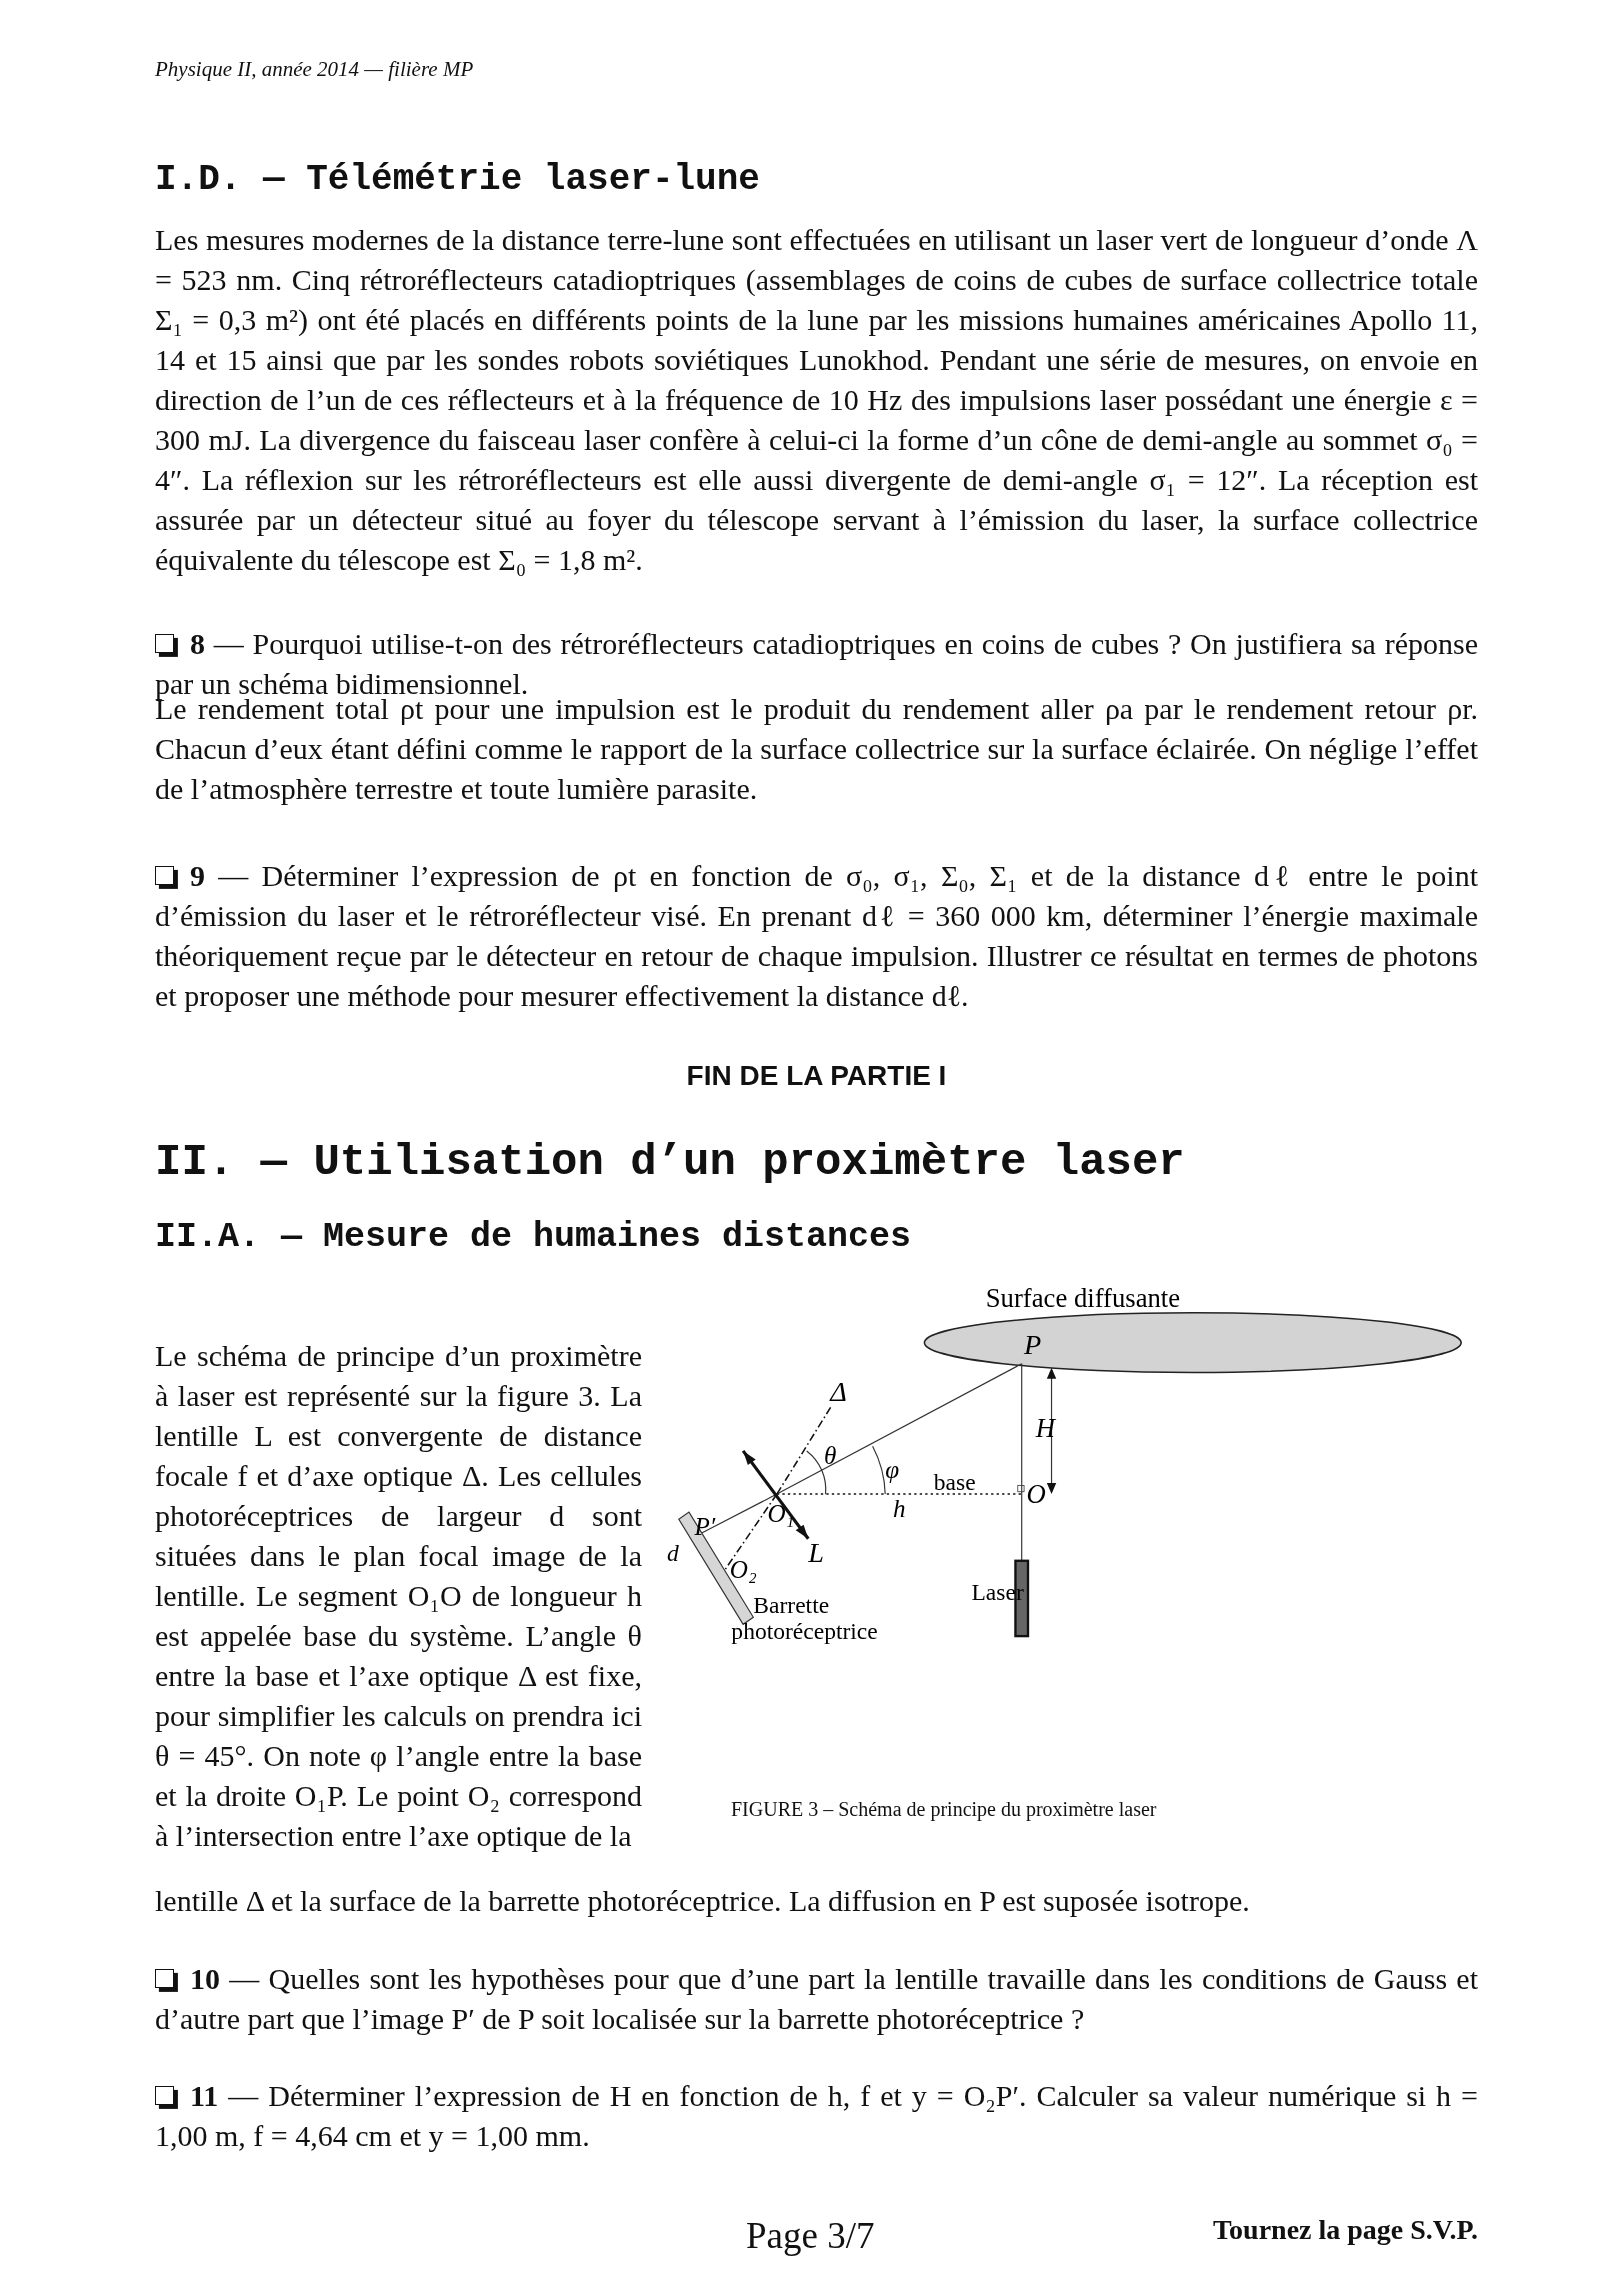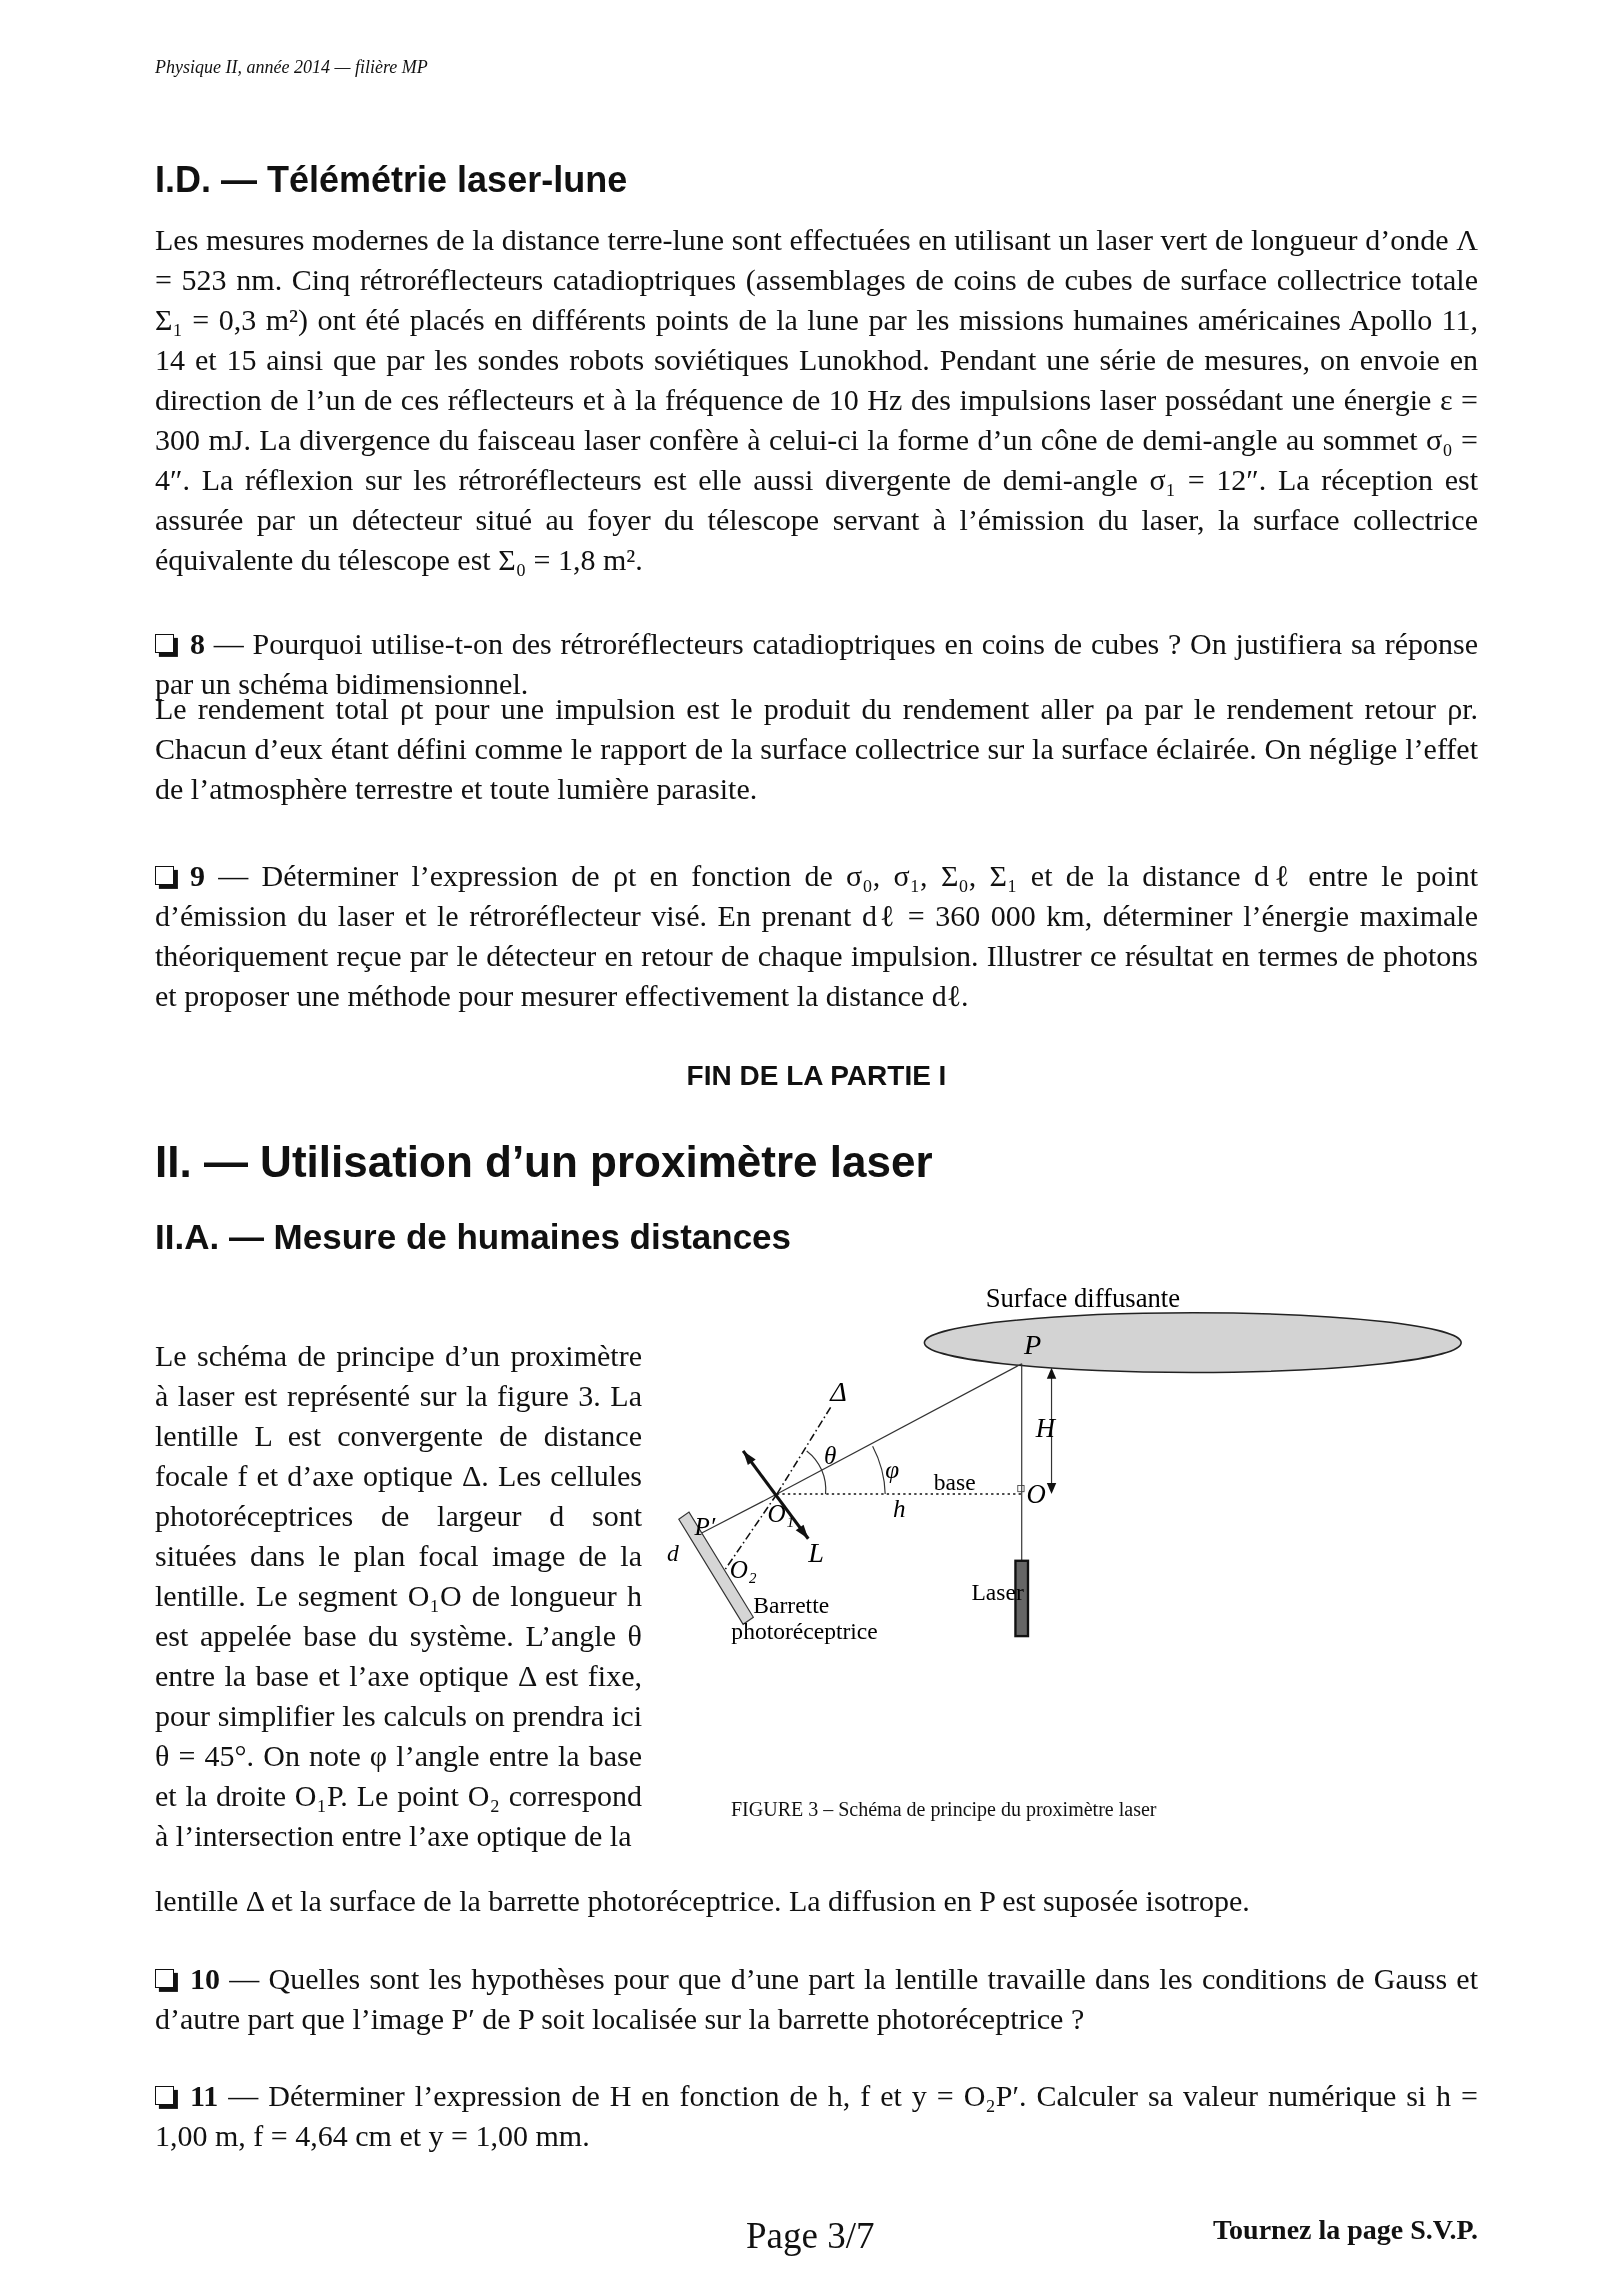--- a/index.html
+++ b/index.html
@@ -1,20 +1,20 @@
 <!DOCTYPE html>
 <html style="font-size:12.6px"><head>
 <meta charset="utf-8">
 <style>
   html, body { margin:0; padding:0; background:#fff; }
   body { width:1622px; height:2295px; position:relative; overflow:hidden;
          font-family:"DejaVu Serif","Liberation Serif",serif; color:#111; }
-  .running-head { position:absolute; left:155px; top:57px; font-style:italic; font-size:18px;
+  .running-head { position:absolute; left:155px; top:57px; font-style:italic; font-size:21px;
                   font-family:"Liberation Serif",serif; }
-  .h2 { position:absolute; left:155px; font-weight:bold; font-family:Liberation Sans, sans-serif; }
+  .h2 { position:absolute; left:155px; font-weight:bold; font-family:Liberation Mono, monospace; }
   .para { position:absolute; left:155px; width:1323px; font-family:"Liberation Serif",serif;
           font-size:30px; line-height:40px; text-align:justify; }
   .q { position:absolute; left:155px; width:1323px; font-family:"Liberation Serif",serif;
        font-size:30px; line-height:40px; text-align:justify; }
   .qbox { display:inline-block; width:17.3px; height:17.3px; border:1.6px solid #111; position:relative;
           box-shadow:3.9px 3.9px 0 #111; background:#fff; margin-right:15.7px; vertical-align:0.8px; }
   .qnum { font-weight:bold; }
   .center { position:absolute; left:155px; width:1323px; text-align:center; font-weight:bold;
             font-family:Liberation Sans, sans-serif; font-size:28px; }
   .leftcol { position:absolute; left:155px; width:487px; font-family:"Liberation Serif",serif;

